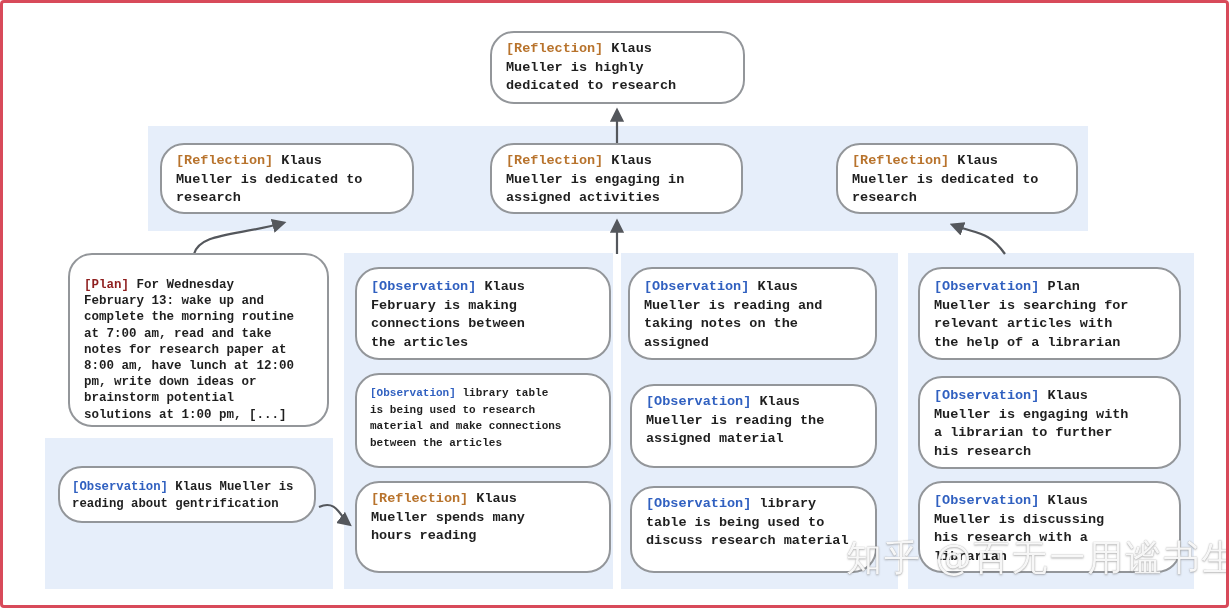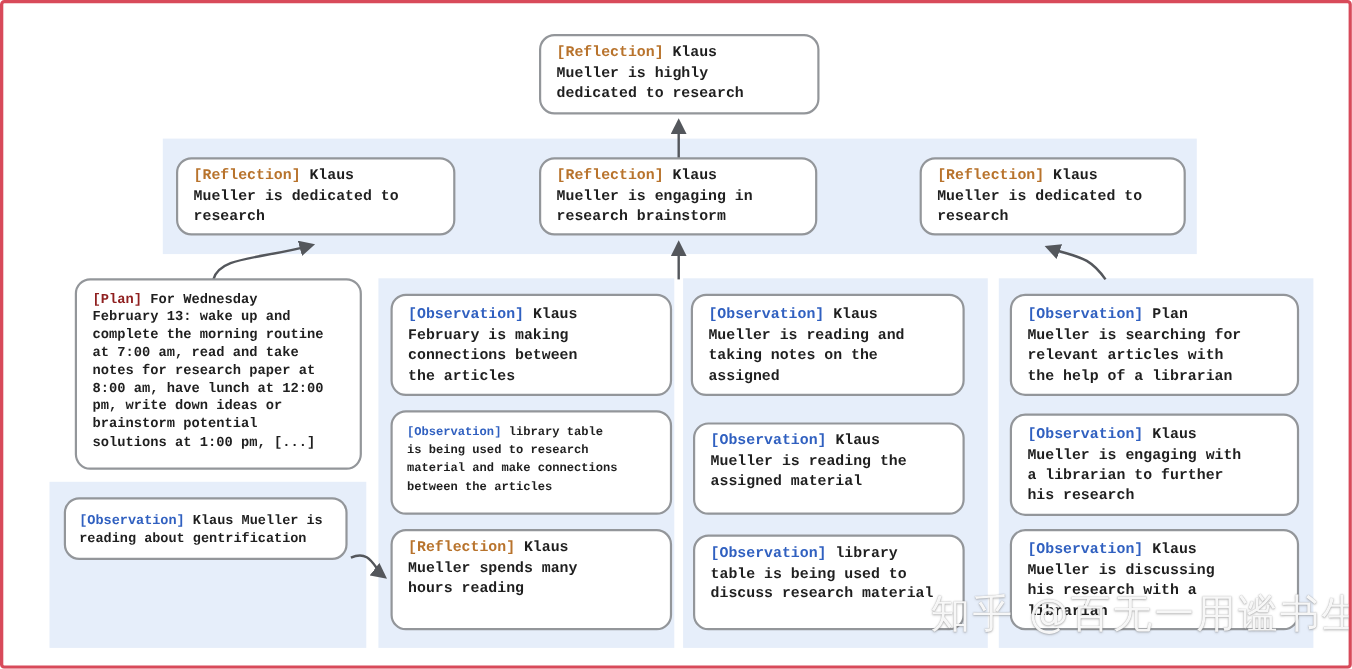--- a/index.html
+++ b/index.html
@@ -7,26 +7,26 @@
     position:relative;width:1229px;height:608px;overflow:hidden;
     background:#ffffff;box-sizing:border-box;
     border:3px solid var(--color-frame,#d84a5a);border-radius:4px;
     font-family:"Liberation Mono","DejaVu Sans Mono",monospace;
   }
   .panel{
     position:absolute;background:var(--color-panel,#e6eefa);
   }
   .node{
     position:absolute;box-sizing:border-box;background:#ffffff;
-    border:2.5px solid var(--color-node_border,#93969a);border-radius:14px;
+    border:2.5px solid var(--color-node_border,#93969a);border-radius:24px;
     color:var(--color-text,#1f1f1f);font-weight:bold;
     font-size:13.5px;line-height:18.5px;padding:7px 14px;
   }
   .node .body{white-space:pre-line;}
-  .node.sz-plan{font-size:12.5px;line-height:16.2px;padding:9px 14px;}
+  .node.sz-plan{font-size:12.5px;line-height:16.2px;padding:22px 14px;}
   .node.sz-small{font-size:11px;line-height:16.5px;padding:10px 13px;}
   .node.sz-obs2{font-size:12.3px;line-height:17px;padding:11px 12px;}
   .node.pad-4line{padding:9px 14px;}
   .t-ref{color:var(--color-reflection,#b8732c);}
   .t-obs{color:var(--color-observation,#3060c0);}
   .t-plan{color:var(--color-plan,#8f1f1f);}
   #arrow-layer{position:absolute;left:0;top:0;width:1229px;height:608px;pointer-events:none;}
   #watermark{
     position:absolute;left:843px;top:531px;
     font-family:"DejaVu Sans",sans-serif;
@@ -67,41 +67,41 @@
   </div>
 
   <div class="node" style="left:157px;top:140px;width:254px;height:71px;">
     <span class="tag t-ref">[Reflection]</span> <span class="body">Klaus
 Mueller is dedicated to
 research</span>
   </div>
   <div class="node" style="left:487px;top:140px;width:253px;height:71px;">
     <span class="tag t-ref">[Reflection]</span> <span class="body">Klaus
 Mueller is engaging in
-research brainstorm</span>
+assigned activities</span>
   </div>
   <div class="node" style="left:833px;top:140px;width:242px;height:71px;">
     <span class="tag t-ref">[Reflection]</span> <span class="body">Klaus
 Mueller is dedicated to
 research</span>
   </div>
 
   <div class="node sz-plan" style="left:65px;top:250px;width:261px;height:174px;">
     <span class="tag t-plan">[Plan]</span> <span class="body">For Wednesday
 February 13: wake up and
 complete the morning routine
 at 7:00 am, read and take
 notes for research paper at
 8:00 am, have lunch at 12:00
 pm, write down ideas or
 brainstorm potential
 solutions at 1:00 pm, [...]</span>
   </div>
 
-  <div class="node sz-obs2" style="left:55px;top:449px;width:258px;height:57px;">
+  <div class="node sz-obs2" style="left:55px;top:463px;width:258px;height:57px;">
     <span class="tag t-obs">[Observation]</span> <span class="body">Klaus Mueller is
 reading about gentrification</span>
   </div>
 
   <div class="node pad-4line" style="left:352px;top:264px;width:256px;height:93px;">
     <span class="tag t-obs">[Observation]</span> <span class="body">Klaus
 February is making
 connections between
 the articles</span>
   </div>

